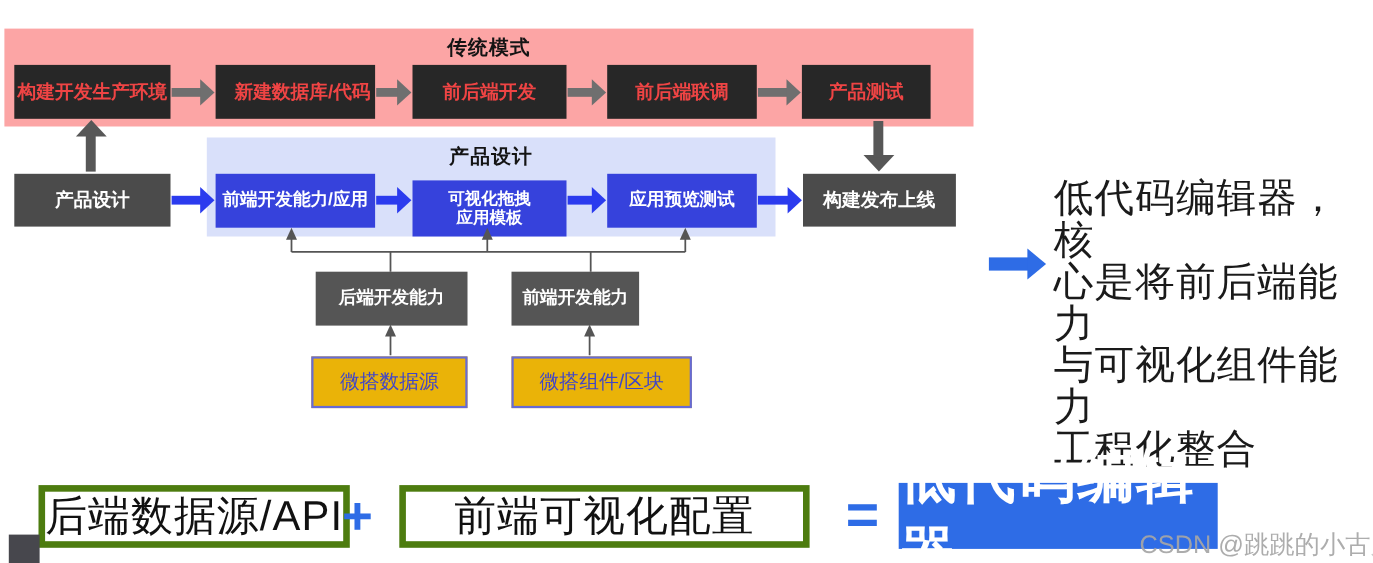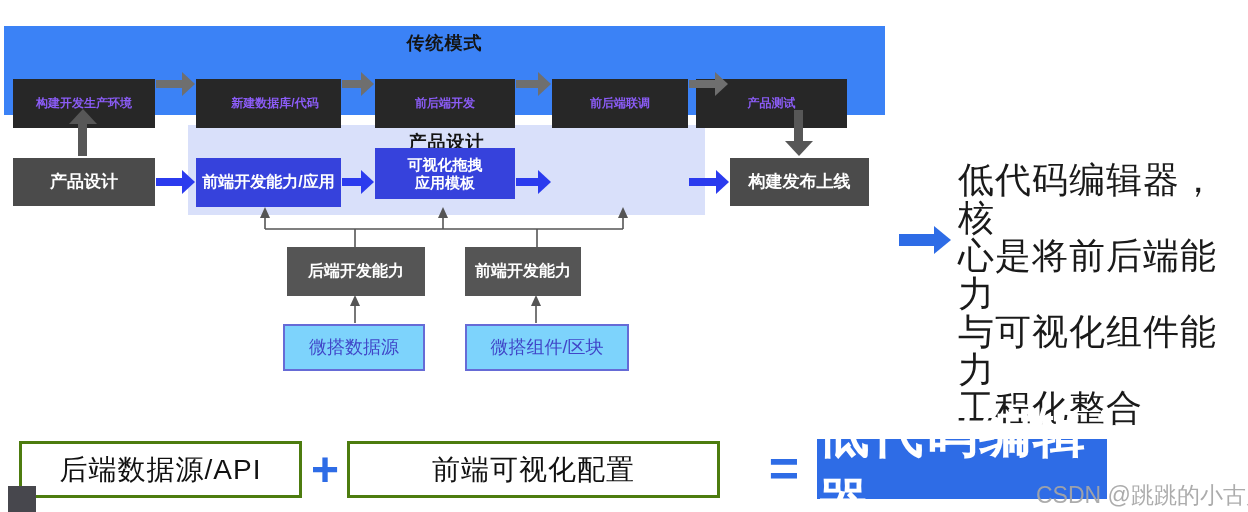--- a/index.html
+++ b/index.html
@@ -2,72 +2,72 @@
 <html><head>
 <meta charset="utf-8">
 <style>
   html,body{margin:0;padding:0;background:#fff;}
   .stage{position:relative;width:1248px;height:512px;background:#ffffff;overflow:hidden;
          font-family:"Liberation Sans", sans-serif;}
   .panel{position:absolute;box-sizing:border-box;}
   .panel-title{font-weight:bold;font-size:18px;color:#141414;text-align:center;margin-top:5px;letter-spacing:1px;}
   .box{position:absolute;display:flex;flex-direction:column;align-items:center;justify-content:center;
        text-align:center;box-sizing:border-box;line-height:1.15;}
-  .box-dark{background:#272727;color:#8b5cf6;font-weight:bold;font-size:12px;margin-top:20px;}
+  .box-dark{background:#272727;color:#ef4444;font-weight:bold;font-size:17px;}
   .box-gray{background:#4b4b4b;color:#fff;font-weight:bold;font-size:17px;}
   .box-cap{background:#555555;color:#fff;font-weight:bold;font-size:16px;}
   .box-blue{background:#3642dc;color:#fff;font-weight:bold;font-size:16px;}
-  .box-weda{background:#7dd3fc;border:2px solid #666bd6;color:#4046c8;font-size:18px;font-weight:normal;}
+  .box-weda{background:#eab308;border:2px solid #666bd6;color:#4046c8;font-size:18px;font-weight:normal;}
   
   .harrow{position:absolute;height:24px;}
   .harrow .shaft{position:absolute;left:0;top:8px;height:8px;right:12px;background:var(--ac);}
   .harrow .head{position:absolute;right:0;top:0;width:0;height:0;
     border-top:12px solid transparent;border-bottom:12px solid transparent;border-left:13px solid var(--ac);}
   .harrow.big{height:28px;}
   .harrow.big .shaft{top:8px;height:12px;right:15px;}
   .harrow.big .head{border-top:14px solid transparent;border-bottom:14px solid transparent;border-left:17px solid var(--ac);}
   
   .varrow{position:absolute;width:28px;}
   .varrow .shaft{position:absolute;left:9px;width:9px;background:var(--ac);}
   .varrow.up .head{position:absolute;top:0;left:0;width:0;height:0;
     border-left:14px solid transparent;border-right:14px solid transparent;border-bottom:15px solid var(--ac);}
   .varrow.up .shaft{top:13px;bottom:0;}
   .varrow.down .head{position:absolute;bottom:0;left:0;width:0;height:0;
     border-left:14px solid transparent;border-right:14px solid transparent;border-top:15px solid var(--ac);}
   .varrow.down .shaft{top:0;bottom:13px;}
   .annotation{position:absolute;left:958px;top:161px;width:292px;color:#1a1a1a;
     font-size:36px;line-height:38px;letter-spacing:1px;}
   .formula-box{position:absolute;display:flex;align-items:center;justify-content:center;
-    box-sizing:border-box;background:#fff;border:3px solid #4d7c0f;color:#111;font-size:28px;letter-spacing:1px;}
+    box-sizing:border-box;background:#fff;border:6px solid #4d7c0f;color:#111;font-size:38px;letter-spacing:1px;margin-left:16px;}
   .formula-op{position:absolute;display:flex;align-items:center;justify-content:center;
     color:#2e6ce6;font-weight:bold;}
   .formula-result{position:absolute;display:flex;align-items:center;justify-content:center;
     background:#2e6ce6;color:#fff;font-weight:bold;font-size:52px;letter-spacing:2px;}
   .watermark{position:absolute;left:1036px;top:480px;white-space:nowrap;color:#a6a6a6;
     font-size:23px;opacity:0.92;z-index:5;}
   .corner-square{position:absolute;left:8px;top:486px;width:28px;height:26px;background:#47474d;}
 </style>
 </head>
 <body>
 
 <div class="stage">
 
-  <div class="panel" style="left:4px;top:26px;width:881px;height:89px;background:#3b82f6;">
+  <div class="panel" style="left:4px;top:26px;width:881px;height:89px;background:#fca5a5;">
     <div class="panel-title">传统模式</div>
   </div>
 
   <div class="panel" style="left:188px;top:125px;width:517px;height:90px;background:#d9e0fa;">
     <div class="panel-title">产品设计</div>
   </div>
 
   <div class="box box-dark" style="left:13px;top:59px;width:142px;height:49px;">构建开发生产环境</div>
   <div class="box box-dark" style="left:196px;top:59px;width:145px;height:49px;padding-left:13px;">新建数据库/代码</div>
   <div class="box box-dark" style="left:375px;top:59px;width:140px;height:49px;text-align:center;">前后端开发</div>
   <div class="box box-dark" style="left:552px;top:59px;width:136px;height:49px;">前后端联调</div>
-  <div class="box box-dark" style="left:696px;top:59px;width:151px;height:49px;">产品测试</div>
+  <div class="box box-dark" style="left:729px;top:59px;width:117px;height:49px;">产品测试</div>
 
   <div class="harrow" style="--ac:#6f6f6f;left:156px;top:72px;width:39px;">
       <div class="shaft"></div>
       <div class="head"></div>
     </div>
   <div class="harrow" style="--ac:#6f6f6f;left:342px;top:72px;width:32px;">
       <div class="shaft"></div>
       <div class="head"></div>
     </div>
   <div class="harrow" style="--ac:#6f6f6f;left:516px;top:72px;width:35px;">
@@ -83,24 +83,25 @@
       <div class="head"></div>
       <div class="shaft"></div>
     </div>
   <div class="varrow down" style="--ac:#575757;left:785px;top:110px;height:46px;">
       <div class="head"></div>
       <div class="shaft"></div>
     </div>
 
   <div class="box box-gray" style="left:13px;top:158px;width:142px;height:48px;">产品设计</div>
   <div class="box box-blue" style="left:196px;top:158px;width:145px;height:49px;">前端开发能力/应用</div>
-  <div class="box box-blue" style="left:375px;top:148px;width:140px;height:51px;font-size:15px;">
+  <div class="box box-blue" style="left:375px;top:164px;width:140px;height:51px;font-size:15px;">
     <span>可视化拖拽</span>
     <span>应用模板</span>
   </div>
+  <div class="box box-blue" style="left:552px;top:158px;width:136px;height:49px;">应用预览测试</div>
   <div class="box box-gray" style="left:730px;top:158px;width:139px;height:48px;">构建发布上线</div>
 
   <div class="harrow" style="--ac:#2b3bee;left:156px;top:170px;width:39px;">
       <div class="shaft"></div>
       <div class="head"></div>
     </div>
   <div class="harrow" style="--ac:#2b3bee;left:342px;top:170px;width:32px;">
       <div class="shaft"></div>
       <div class="head"></div>
     </div>

